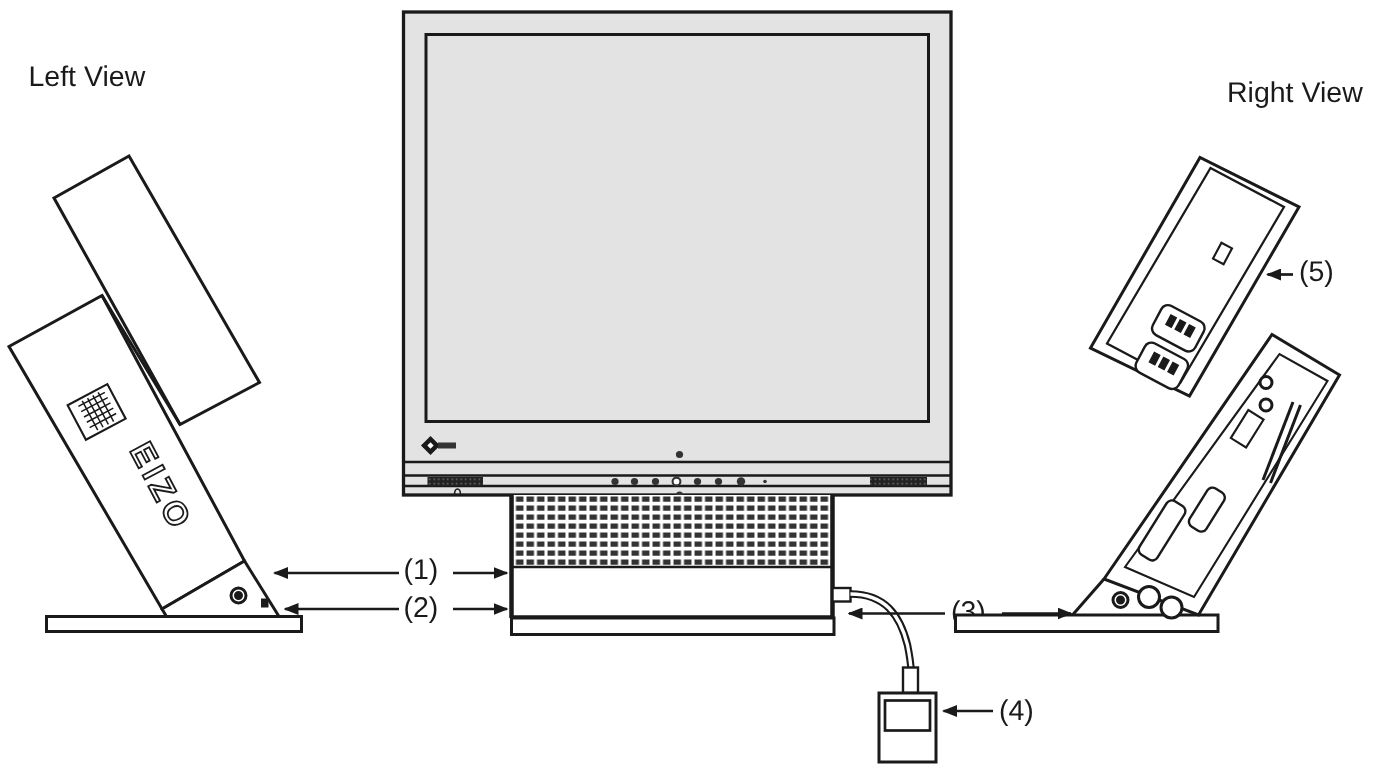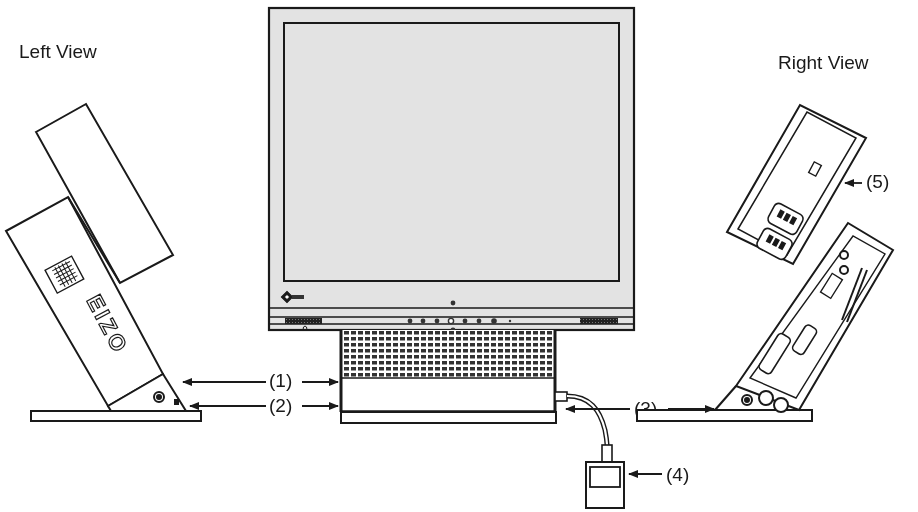--- a/index.html
+++ b/index.html
@@ -6,21 +6,21 @@
   body { width: 918px; height: 512px; position: relative; overflow: hidden;
          font-family: "Liberation Sans", "DejaVu Sans", sans-serif; color: #111; }
   .label { position: absolute; font-size: 19px; color: #1a1a1a; white-space: nowrap; line-height: 1; }
   .callout { position: absolute; font-size: 19px; color: #1a1a1a; white-space: nowrap; line-height: 1; }
   svg { position: absolute; left: 0; top: 0; }
 </style>
 </head>
 <body>
 
 <div class="label" style="left:19px; top:42px;">Left View</div>
-<div class="label" style="left:778px; top:53px;">Right View</div>
+<div class="label" style="left:818px; top:53px;">Right View</div>
 
 <div class="callout" style="left:269px; top:371px;">(1)</div>
 <div class="callout" style="left:269px; top:396px;">(2)</div>
 <div class="callout" style="left:634px; top:399px;">(3)</div>
 <div class="callout" style="left:666px; top:465px;">(4)</div>
 <div class="callout" style="left:866px; top:172px;">(5)</div>
 
 <svg width="918" height="512" viewBox="0 0 918 512">
   <defs>
     <marker id="ah" markerWidth="10" markerHeight="8" refX="9" refY="4" orient="auto" markerUnits="userSpaceOnUse">

